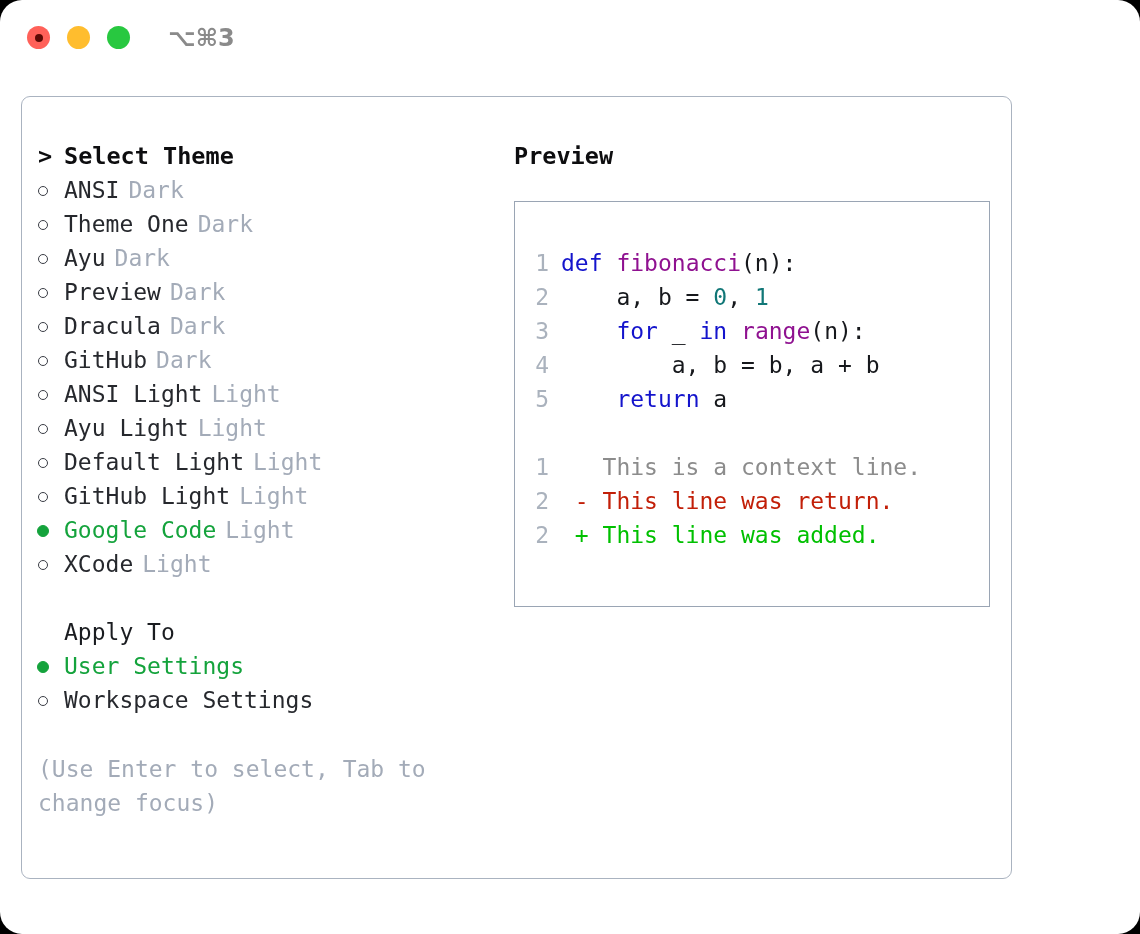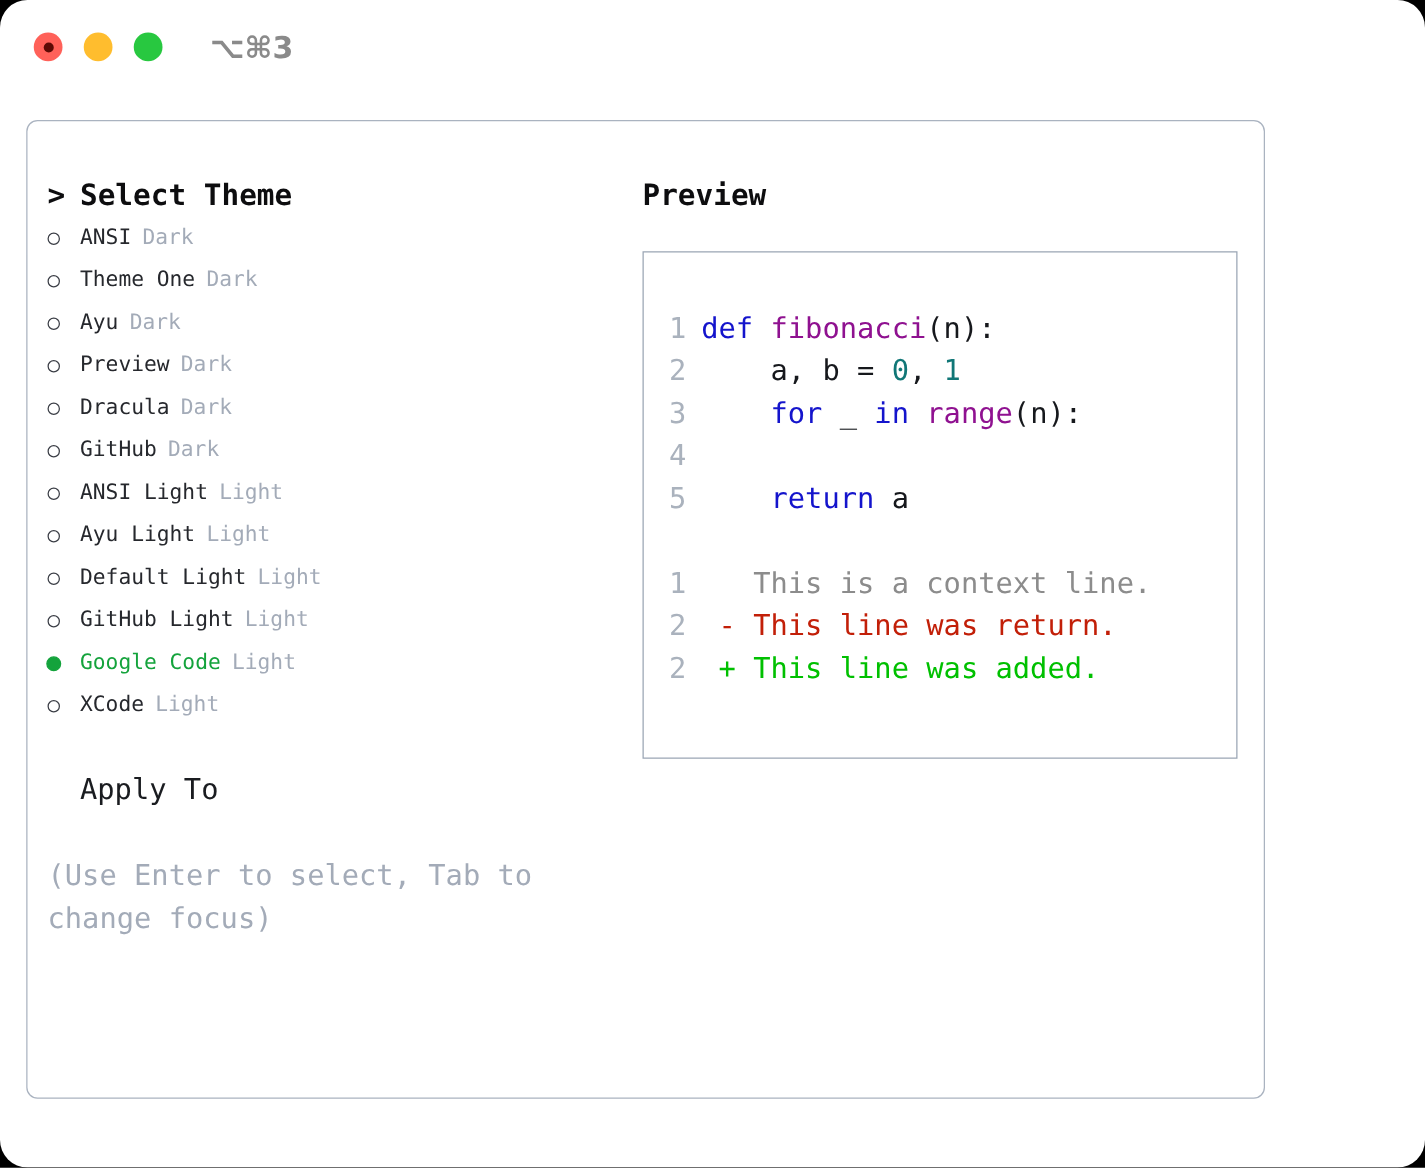--- a/index.html
+++ b/index.html
@@ -85,21 +85,21 @@
   .left-col {
     position: absolute;
     left: 16px;
     top: 42px;
     width: 440px;
   }
 
   .row {
     height: 34px;
     line-height: 34px;
-    font-size: 17px;
+    font-size: 23px;
     white-space: nowrap;
     display: flex;
     align-items: center;
     color: #26282d;
   }
 
   .heading-row {
     font-weight: 700;
     color: #0d0d0f;
     font-size: 23.5px;
@@ -298,33 +298,43 @@
           </div>
         </div>
 
       <div class="spacer"></div>
 
       <div class="row applyto-head">
         <span class="marker blank"></span>
         <span>Apply To</span>
       </div>
 
+      <div id="apply-list">
+          <div class="row">
+            <span class="marker selected"></span>
+            <span class="name sel">User Settings</span>
+          </div>
+          <div class="row">
+            <span class="marker"></span>
+            <span class="name">Workspace Settings</span>
+          </div>
+        </div>
 
       <div class="hint">(Use Enter to select, Tab to change focus)</div>
     </div>
 
     <div class="right-col">
       <div class="preview-title">Preview</div>
 
       <div class="code-box">
         <div id="code-lines">
             <div class="code-line"><span class="lineno">1</span><span class="code-text"><span class="tok-kw">def </span><span class="tok-fn">fibonacci</span><span class="tok-pl">(n):</span></span></div>
             <div class="code-line"><span class="lineno">2</span><span class="code-text"><span class="tok-pl">    a, b = </span><span class="tok-num">0</span><span class="tok-pl">, </span><span class="tok-num">1</span></span></div>
             <div class="code-line"><span class="lineno">3</span><span class="code-text"><span class="tok-pl">    </span><span class="tok-kw">for</span><span class="tok-pl"> _ </span><span class="tok-kw">in</span><span class="tok-pl"> </span><span class="tok-fn">range</span><span class="tok-pl">(n):</span></span></div>
-            <div class="code-line"><span class="lineno">4</span></div>
+            <div class="code-line"><span class="lineno">4</span><span class="code-text"><span class="tok-pl">        a, b = b, a + b</span></span></div>
             <div class="code-line"><span class="lineno">5</span><span class="code-text"><span class="tok-pl">    </span><span class="tok-kw">return</span><span class="tok-pl"> a</span></span></div>
           </div>
         <div class="gap-line"></div>
         <div id="diff-lines">
             <div class="code-line"><span class="lineno">1</span><span class="code-text diff-ctx">   This is a context line.</span></div>
             <div class="code-line"><span class="lineno">2</span><span class="code-text diff-del"> - This line was return.</span></div>
             <div class="code-line"><span class="lineno">2</span><span class="code-text diff-add"> + This line was added.</span></div>
           </div>
       </div>
     </div>

